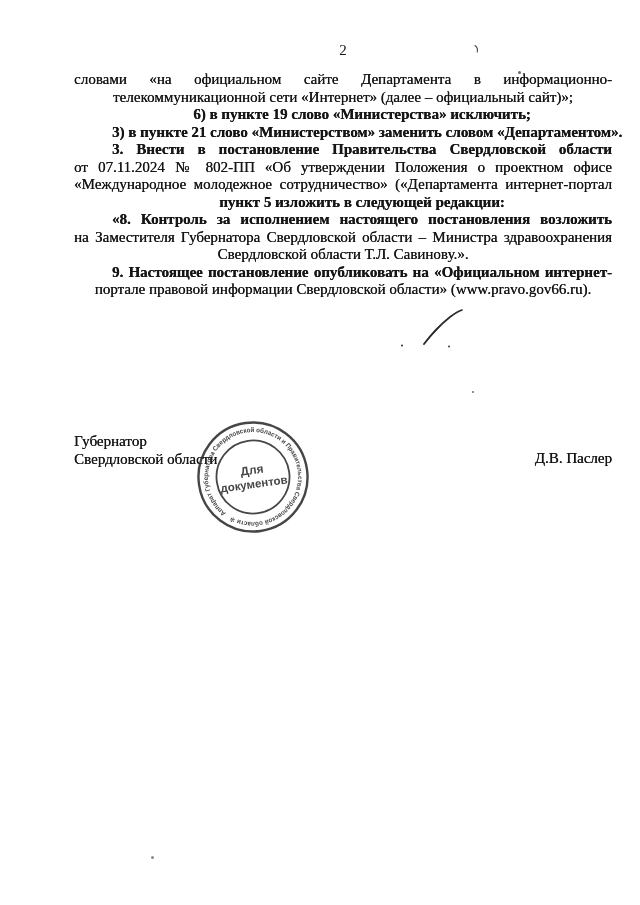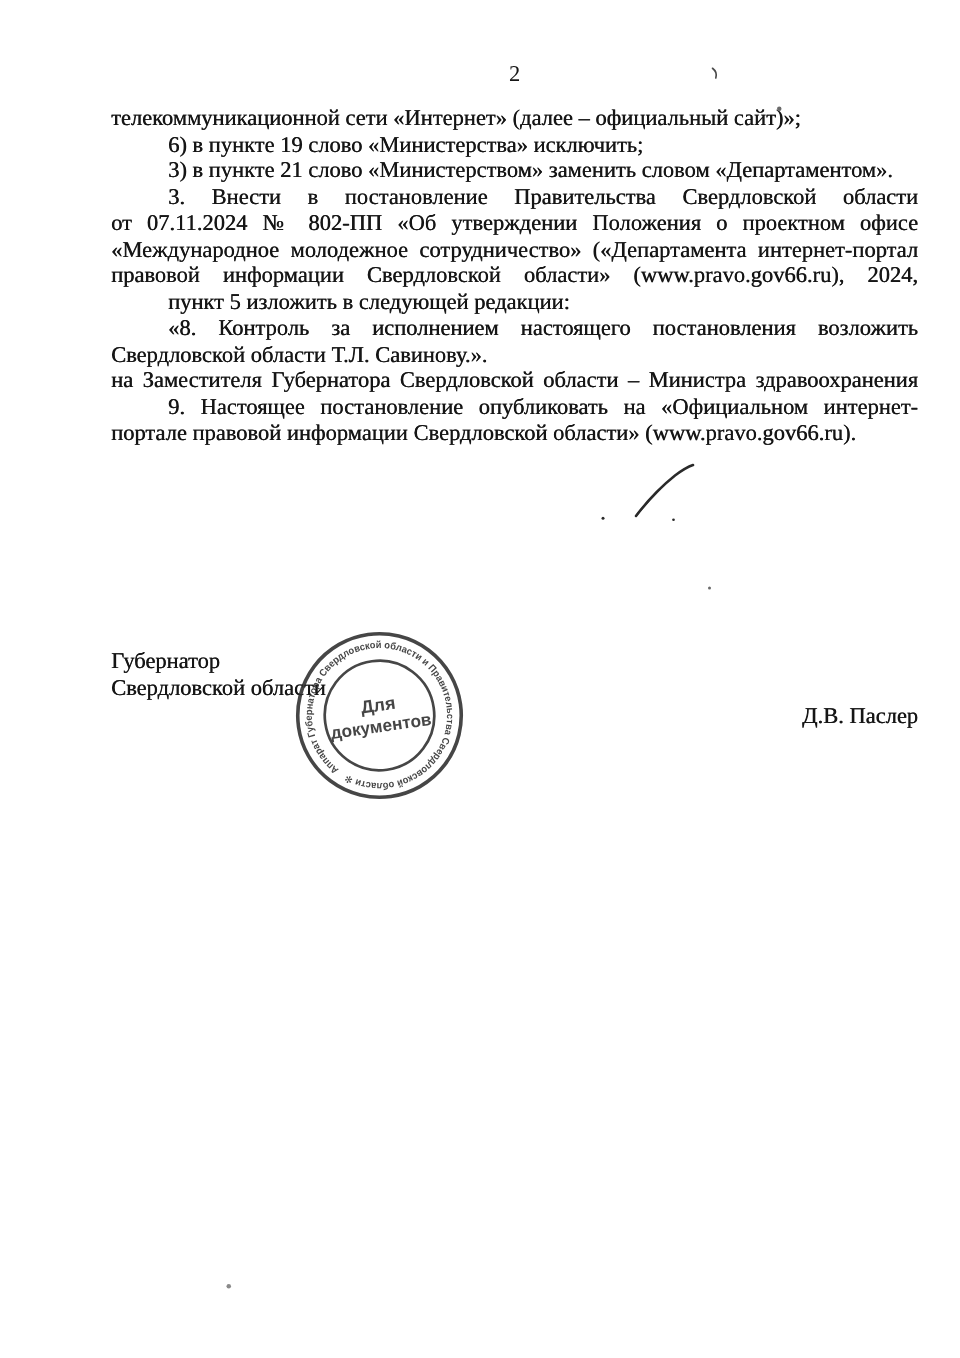--- a/index.html
+++ b/index.html
@@ -32,46 +32,45 @@
     position: absolute;
     top: 71px;
     left: 74px;
     width: 538px;
   }
   .line {
     font-size: 15px;
     line-height: 17.5px;
     height: 17.5px;
     white-space: nowrap;
-    text-align: left;
+    text-align: center;
     text-shadow: 0.25px 0 0 currentColor;
   }
   .line.j {
     white-space: normal;
     text-align: justify;
     text-align-last: justify;
     overflow: hidden;
   }
-  .line.ind { text-indent: 38px; }
+  .line.ind { text-indent: 38px; font-weight: bold; }
   .sig-left {
     position: absolute;
     top: 433px;
     left: 74px;
     font-size: 15px;
     line-height: 17.5px;
     text-shadow: 0.25px 0 0 currentColor;
   }
   .sig-right {
     position: absolute;
     top: 450px;
     right: 28px;
     font-size: 15px;
     line-height: 17.5px;
     text-shadow: 0.25px 0 0 currentColor;
-    margin-top: 20px;
   }
   .stamp-svg {
     position: absolute;
     left: 183px;
     top: 407px;
     width: 140px;
     height: 140px;
   }
   .pen-svg {
     position: absolute;
@@ -107,31 +106,31 @@
   }
 </style>
 </head>
 <body>
 
 <div class="page">
 
   <div class="page-number">2</div>
 
   <div class="doc-body">
+      <div class="line j">словами «на официальном сайте Департамента в информационно-</div>
       <div class="line">телекоммуникационной сети «Интернет» (далее – официальный сайт)»;</div>
       <div class="line ind">6) в пункте 19 слово «Министерства» исключить;</div>
       <div class="line ind">3) в пункте 21 слово «Министерством» заменить словом «Департаментом».</div>
       <div class="line j ind">3. Внести в постановление Правительства Свердловской области</div>
       <div class="line j">от 07.11.2024 № 802-ПП «Об утверждении Положения о проектном офисе</div>
       <div class="line j">«Международное молодежное сотрудничество» («Департамента интернет-портал</div>
-      <div class="line j">правовой информации Свердловской области» (www.pravo.gov66.ru), 2024,</div>
       <div class="line ind">пункт 5 изложить в следующей редакции:</div>
       <div class="line j ind">«8. Контроль за исполнением настоящего постановления возложить</div>
+      <div class="line j">на Заместителя Губернатора Свердловской области – Министра здравоохранения</div>
       <div class="line">Свердловской области Т.Л. Савинову.».</div>
-      <div class="line j">на Заместителя Губернатора Свердловской области – Министра здравоохранения</div>
       <div class="line j ind">9. Настоящее постановление опубликовать на «Официальном интернет-</div>
       <div class="line">портале правовой информации Свердловской области» (www.pravo.gov66.ru).</div>
     </div>
 
   <div class="sig-left">
     <div>Губернатор</div>
     <div>Свердловской области</div>
   </div>
 
   <div class="sig-right">Д.В. Паслер</div>

